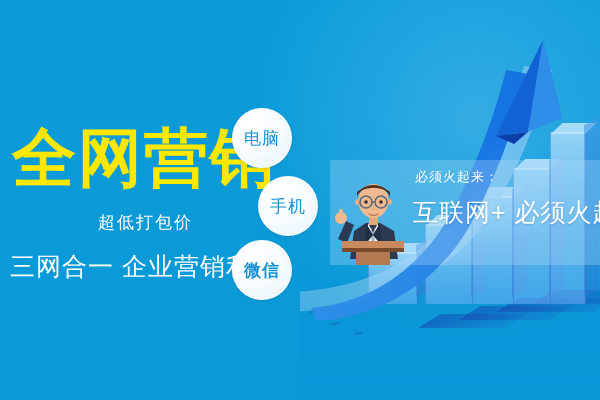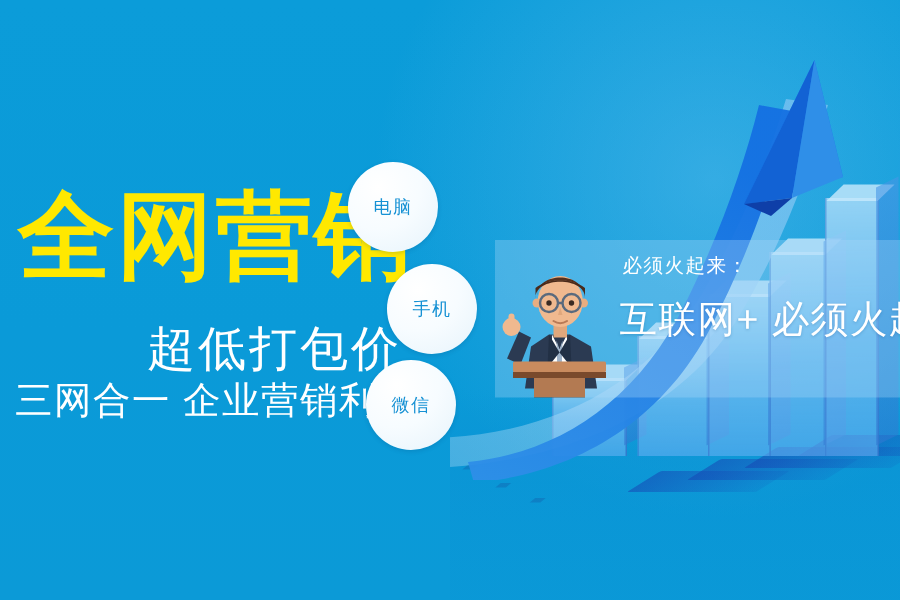--- a/index.html
+++ b/index.html
@@ -141,21 +141,21 @@
     color: #ffe800;
     letter-spacing: 2px;
     line-height: 1;
     white-space: nowrap;
     font-family: "DejaVu Sans", "Liberation Sans", sans-serif;
   }
   .sub1 {
     position: absolute;
     left: 98px;
     top: 211px;
-    font-size: 32px;
+    font-size: 17px;
     color: #ffffff;
     letter-spacing: 2px;
     white-space: nowrap;
   }
   .sub2 {
     position: absolute;
     left: 10px;
     top: 250px;
     font-size: 25px;
     color: #ffffff;
@@ -168,26 +168,26 @@
     position: absolute;
     width: 60px;
     height: 60px;
     border-radius: 50%;
     background: radial-gradient(circle at 34% 28%, #ffffff 0%, #f7fcff 48%, #e6f3fb 100%);
     box-shadow: 0 1px 3px rgba(0,60,110,0.18);
     display: flex;
     align-items: center;
     justify-content: center;
     color: #1691d4;
-    font-size: 12px;
+    font-size: 17px;
     letter-spacing: 1px;
   }
   .c-pc    { left: 232px; top: 108px; }
   .c-phone { left: 258px; top: 176px; align-items: center; }
-  .c-wx    { left: 244px; top: 240px; }
+  .c-wx    { left: 232px; top: 240px; font-weight: bold; }
 
   
   .speck {
     position: absolute;
     width: 7px; height: 3px;
     background: rgba(20,90,165,0.35);
     transform: skewX(-50deg);
   }
 </style>
 </head>

